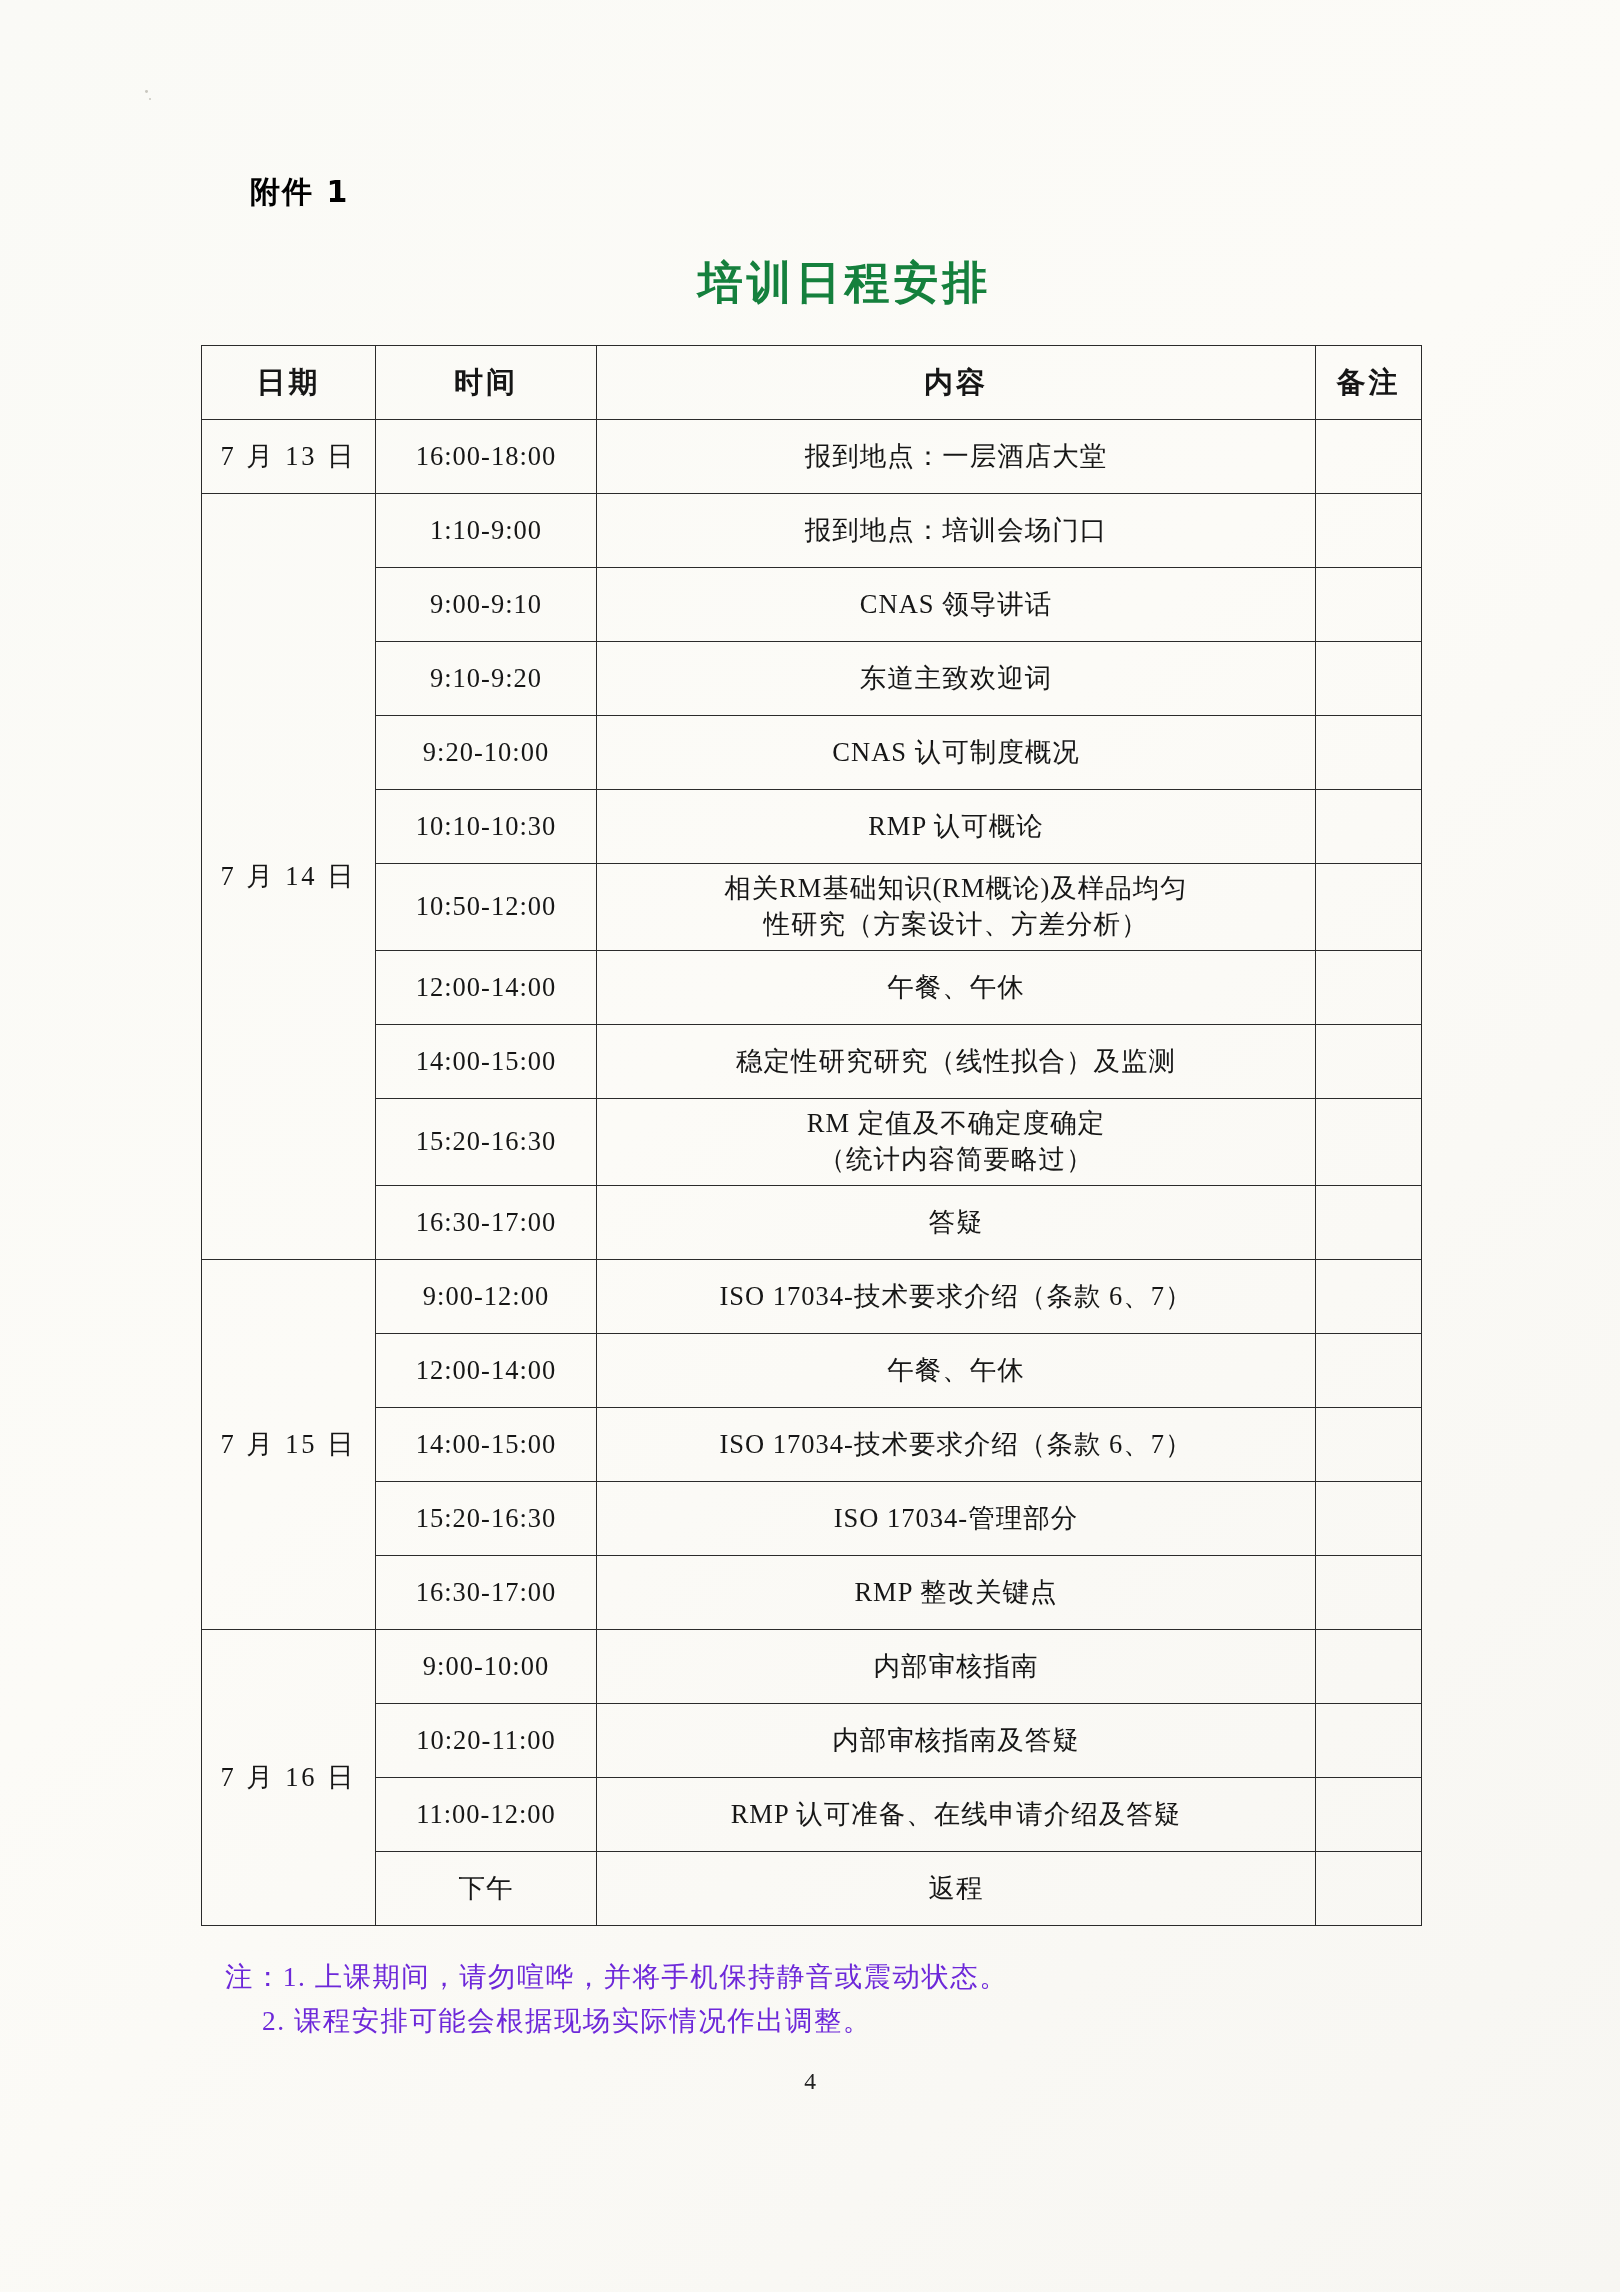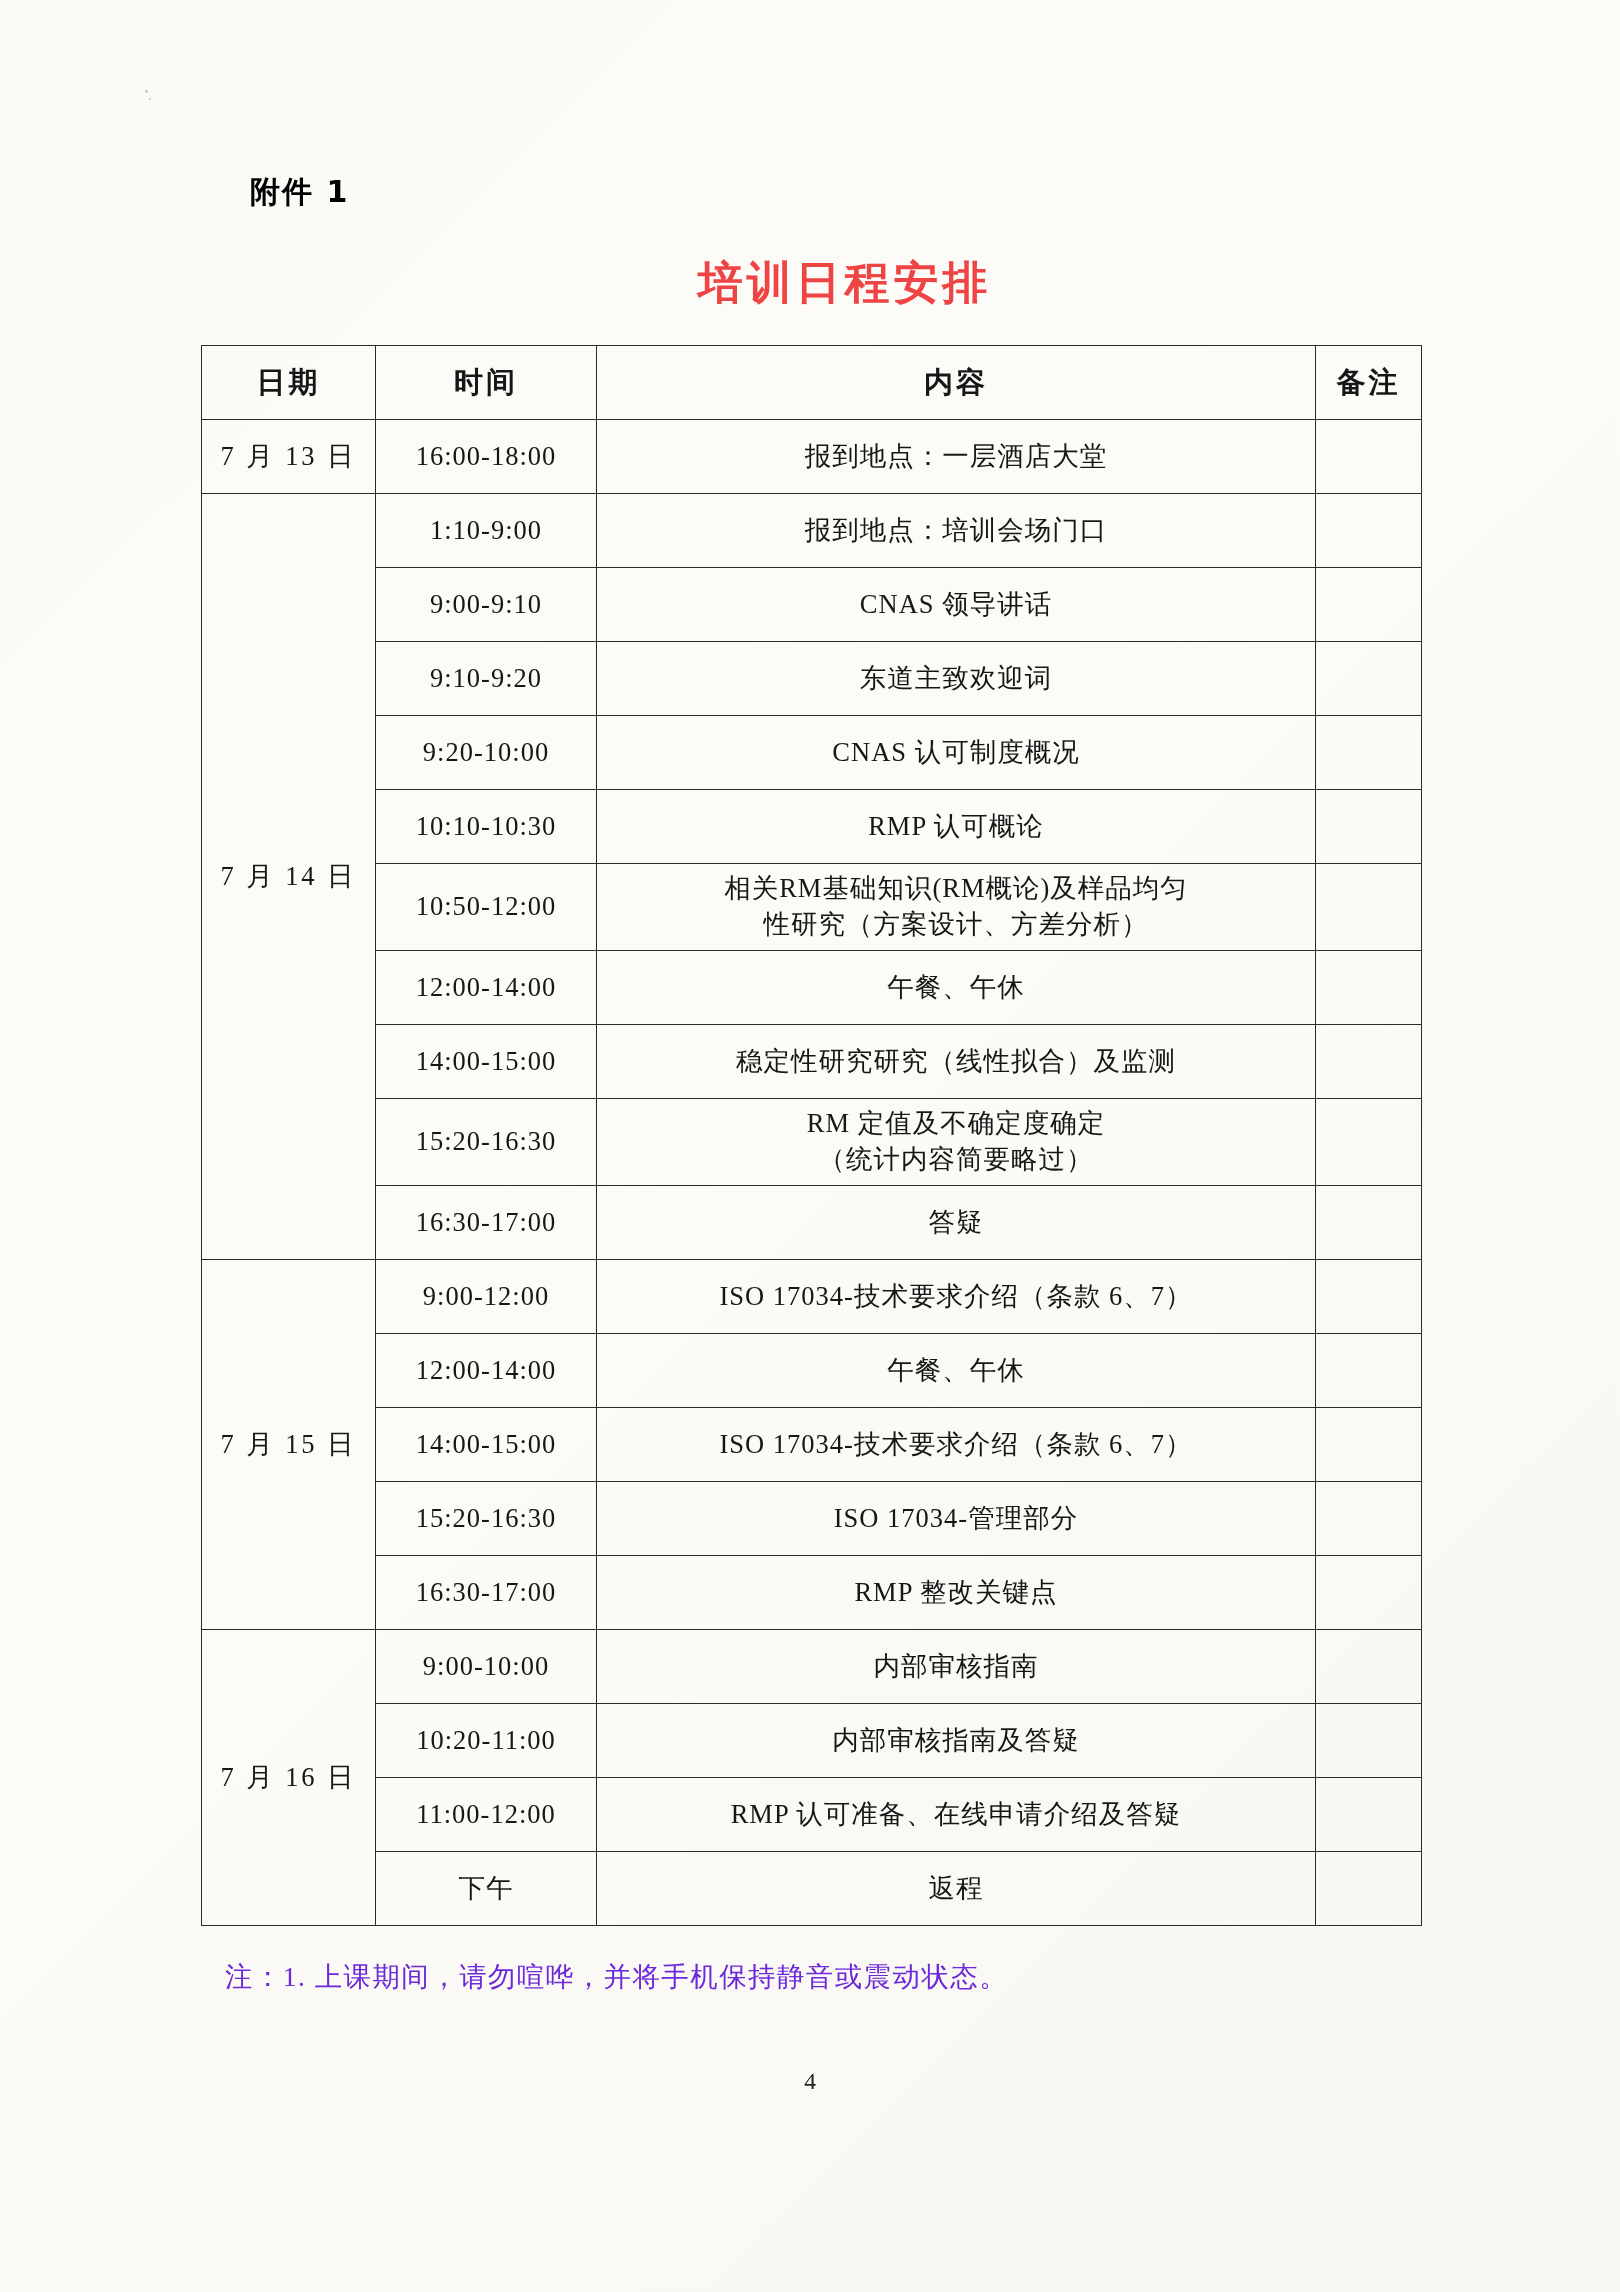--- a/index.html
+++ b/index.html
@@ -44,21 +44,21 @@
   .doc-title {
     position: absolute;
     left: 0;
     right: 0;
     top: 253px;
     text-align: center;
     font-size: 45px;
     letter-spacing: 3.9px;
     font-family: "DejaVu Sans", sans-serif;
     font-weight: 700;
-    color: #ef4444;
+    color: #15803d;
     padding-left: 69px;
   }
 
   table.schedule {
     position: absolute;
     left: 201px;
     top: 345px;
     width: 1220px;
     border-collapse: collapse;
     table-layout: fixed;
@@ -280,19 +280,20 @@
         <tr class="row-h">
           <td class="time-cell">下午</td>
           <td class="content-cell">返程</td>
           <td class="remark-cell"></td>
         </tr>
       </tbody>
     </table>
 
     <div class="notes">
       <div class="line1">注：1. 上课期间，请勿喧哗，并将手机保持静音或震动状态。</div>
+      <div class="line2">2. 课程安排可能会根据现场实际情况作出调整。</div>
     </div>
 
     <div class="page-number">4</div>
 
   </div>
 </div>
 
 
 </body></html>

